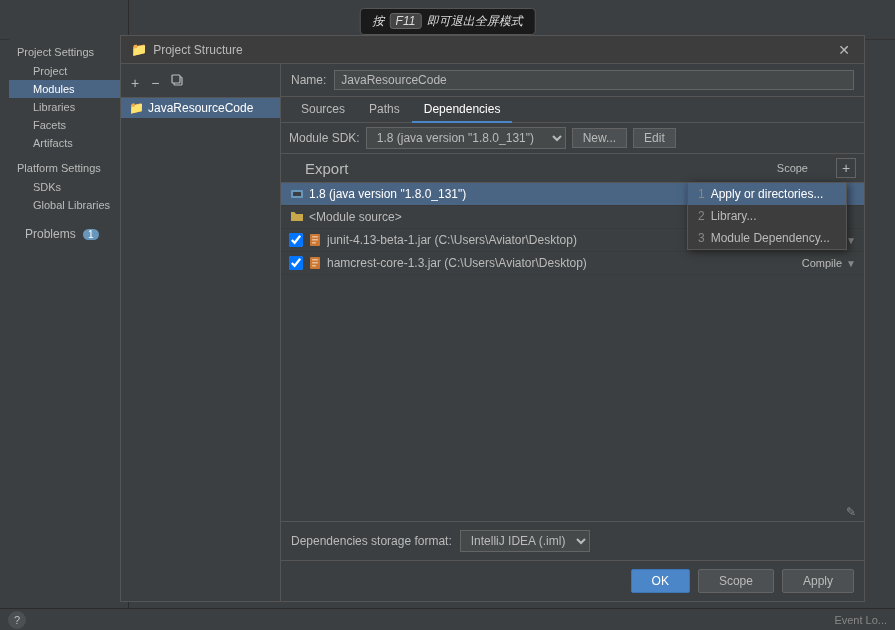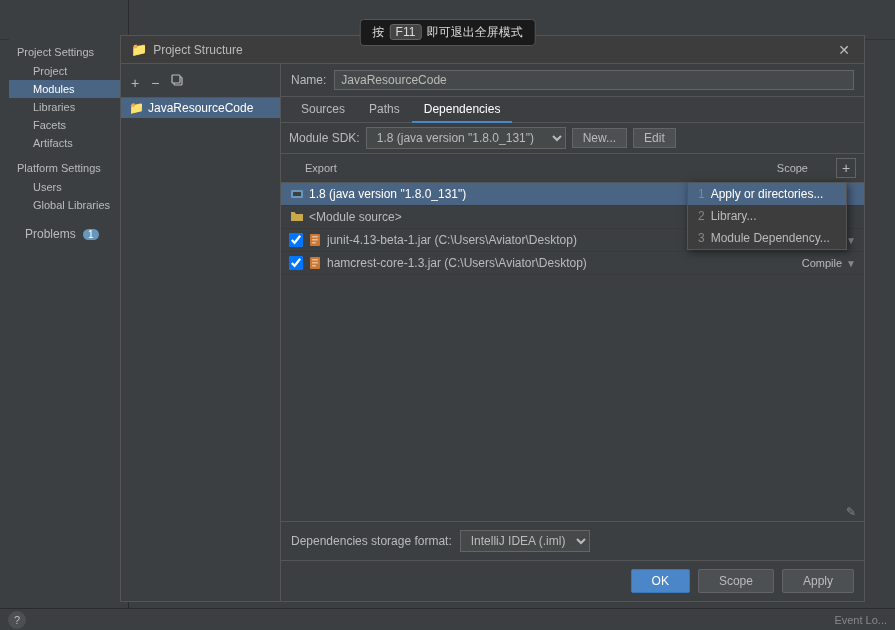--- a/index.html
+++ b/index.html
@@ -258,21 +258,21 @@
     .deps-header {
       display: flex;
       align-items: center;
       padding: 4px 8px;
       border-bottom: 1px solid #555;
     }
 
     .deps-header-export {
       flex: 1;
       color: #bbbbbb;
-      font-size: 11px;
+      font-size: 15px;
       padding-left: 16px;
     }
 
     .deps-header-scope {
       color: #bbbbbb;
       font-size: 11px;
       width: 80px;
       text-align: right;
       padding-right: 28px;
     }
@@ -429,31 +429,32 @@
       cursor: pointer;
       color: #bbbbbb;
       font-size: 12px;
       gap: 6px;
     }
     .dropdown-item.highlighted { background: #4a6484; color: #fff; }
 
     
     .tooltip-bar {
       position: absolute;
-      top: 19px;
+      top: 8px;
       left: 50%;
       transform: translateX(-50%);
       background: #1a1a1a;
       color: #dddddd;
       padding: 4px 12px;
       font-size: 12px;
       border-radius: 4px;
       white-space: nowrap;
       z-index: 200;
       border: 1px solid #555;
+      font-style: italic;
     }
 
     .tooltip-bar .key {
       display: inline-block;
       background: #444;
       border: 1px solid #666;
       border-radius: 3px;
       padding: 0 5px;
       margin: 0 2px;
     }
@@ -516,21 +517,21 @@
   </div>
   <div class="sidebar-item sub">
     <span>Facets</span>
   </div>
   <div class="sidebar-item sub">
     <span>Artifacts</span>
   </div>
 
   <div class="sidebar-platform-title">Platform Settings</div>
   <div class="sidebar-item sub">
-    <span>Users</span>
+    <span>SDKs</span>
   </div>
   <div class="sidebar-item sub">
     <span>Global Libraries</span>
   </div>
 
   <div style="margin-top: 10px;" class="sidebar-item">
     <span>Problems</span>
     <span class="sidebar-badge">1</span>
   </div>
 </div>

